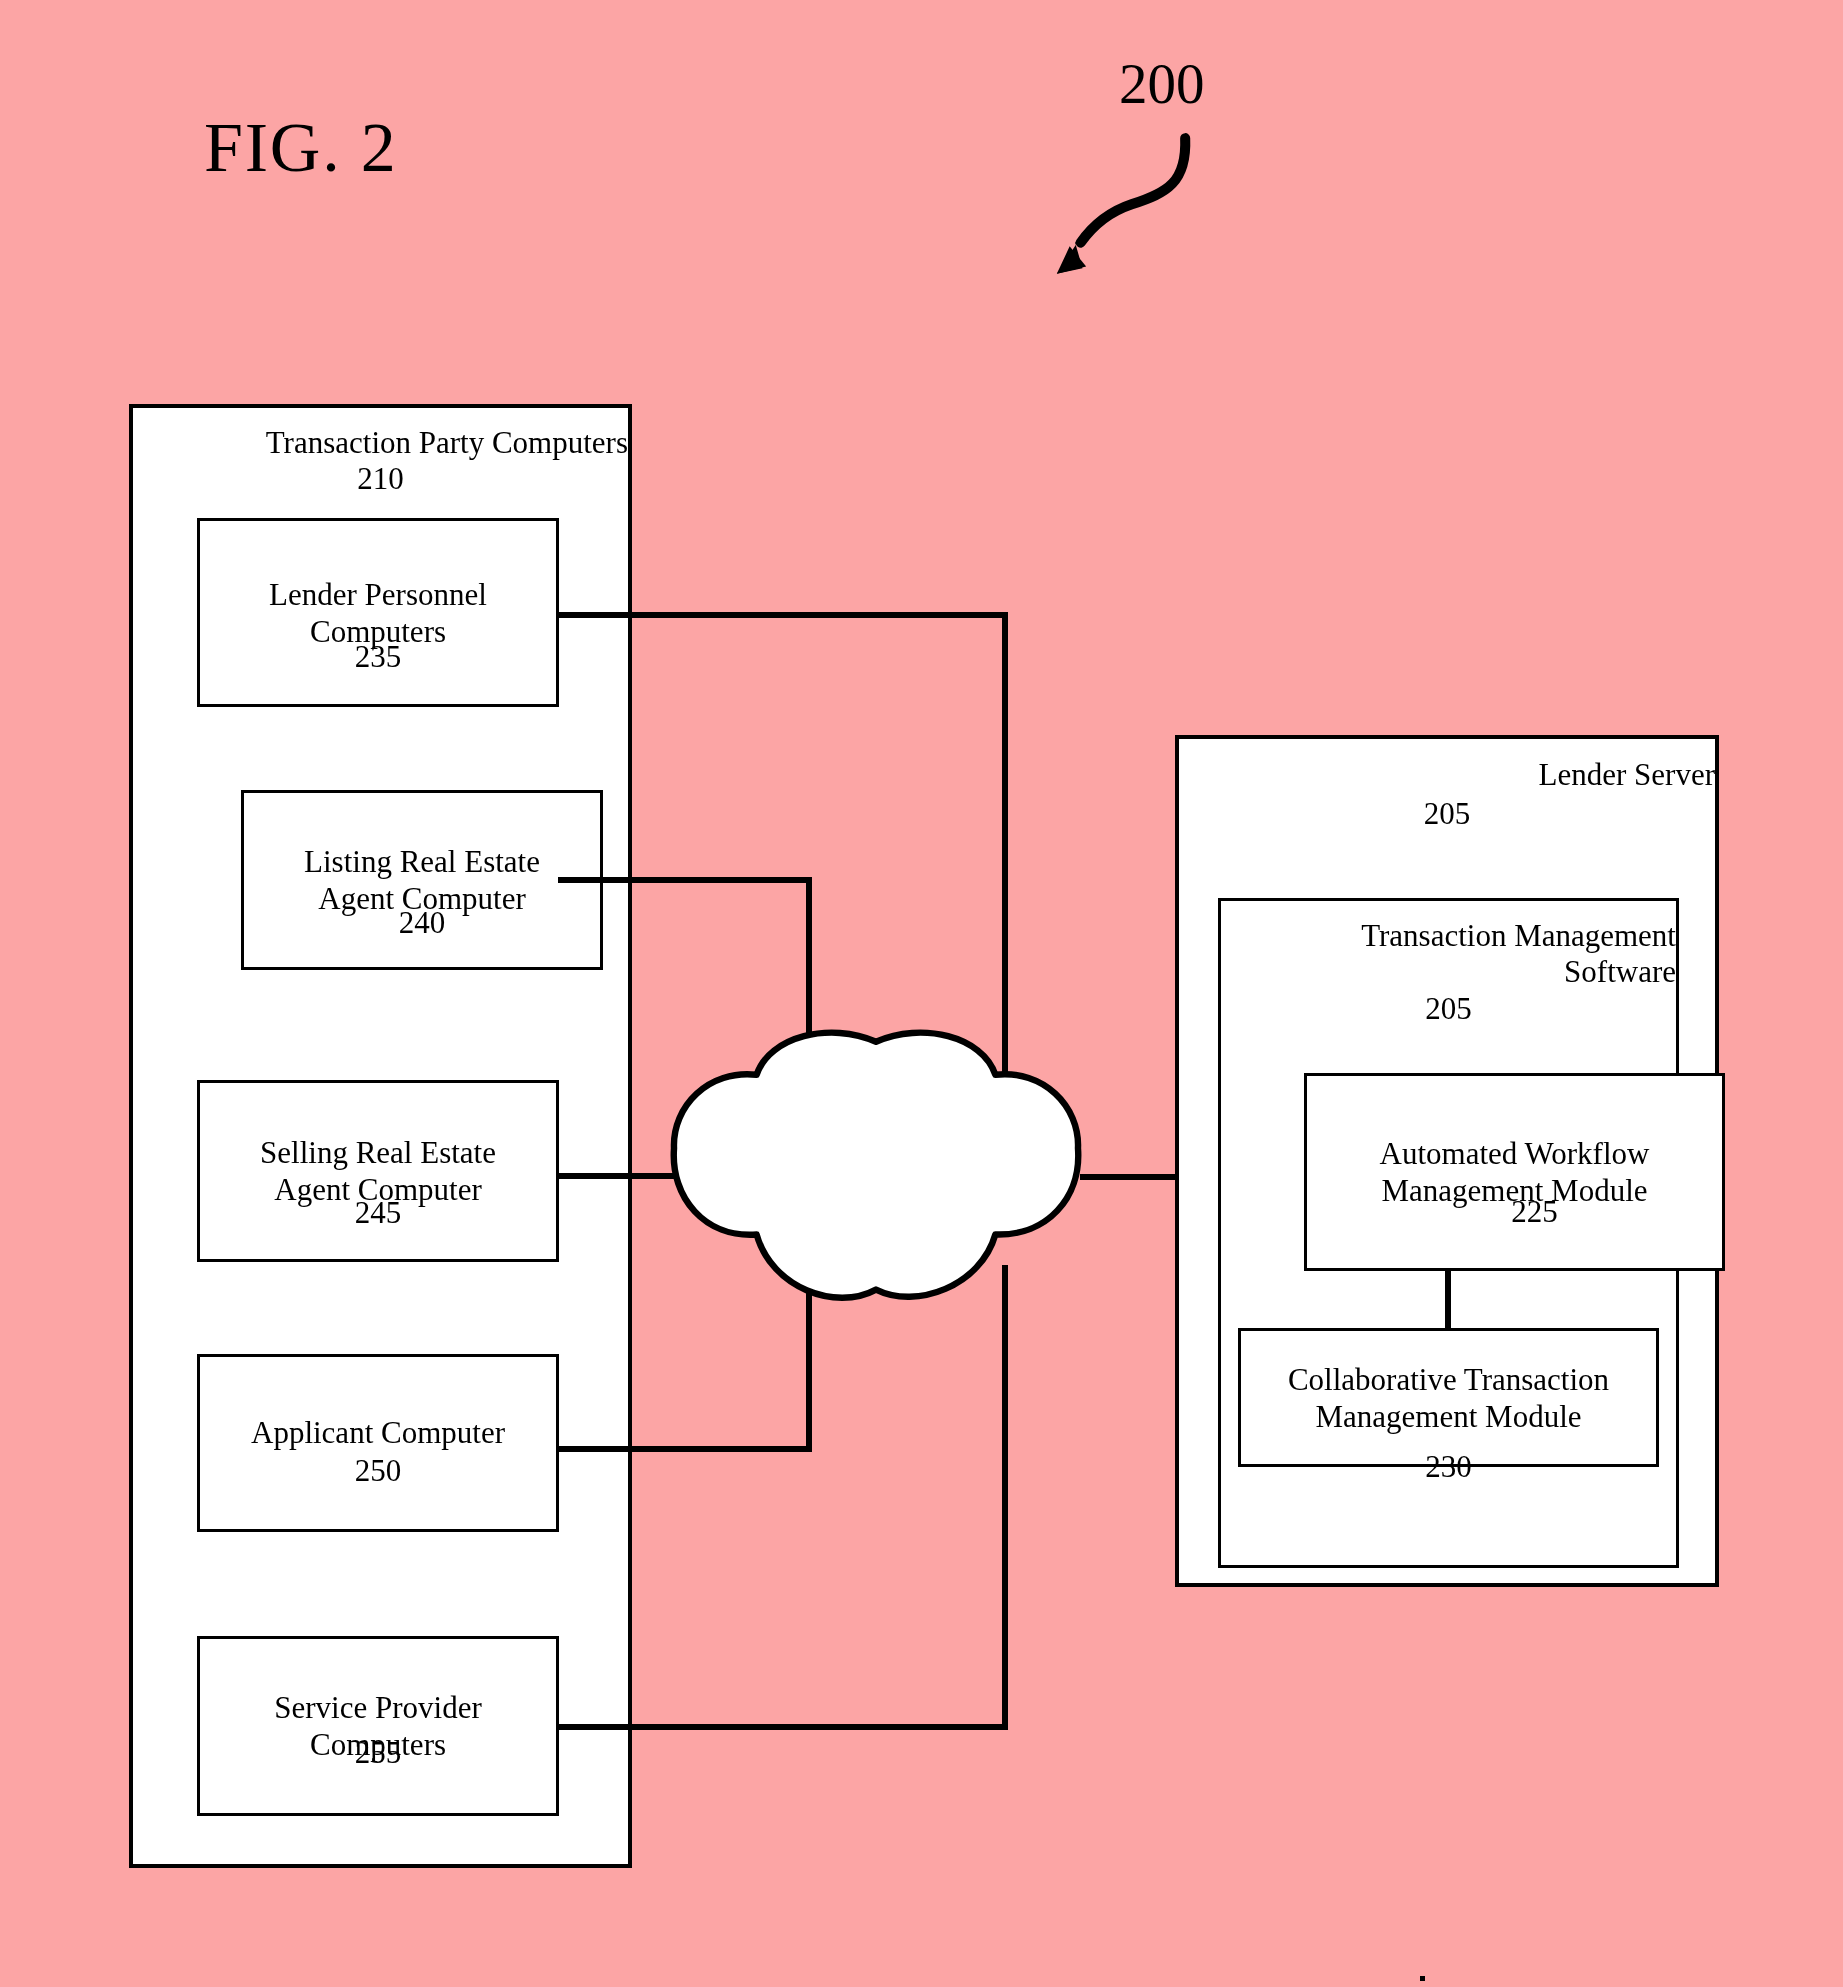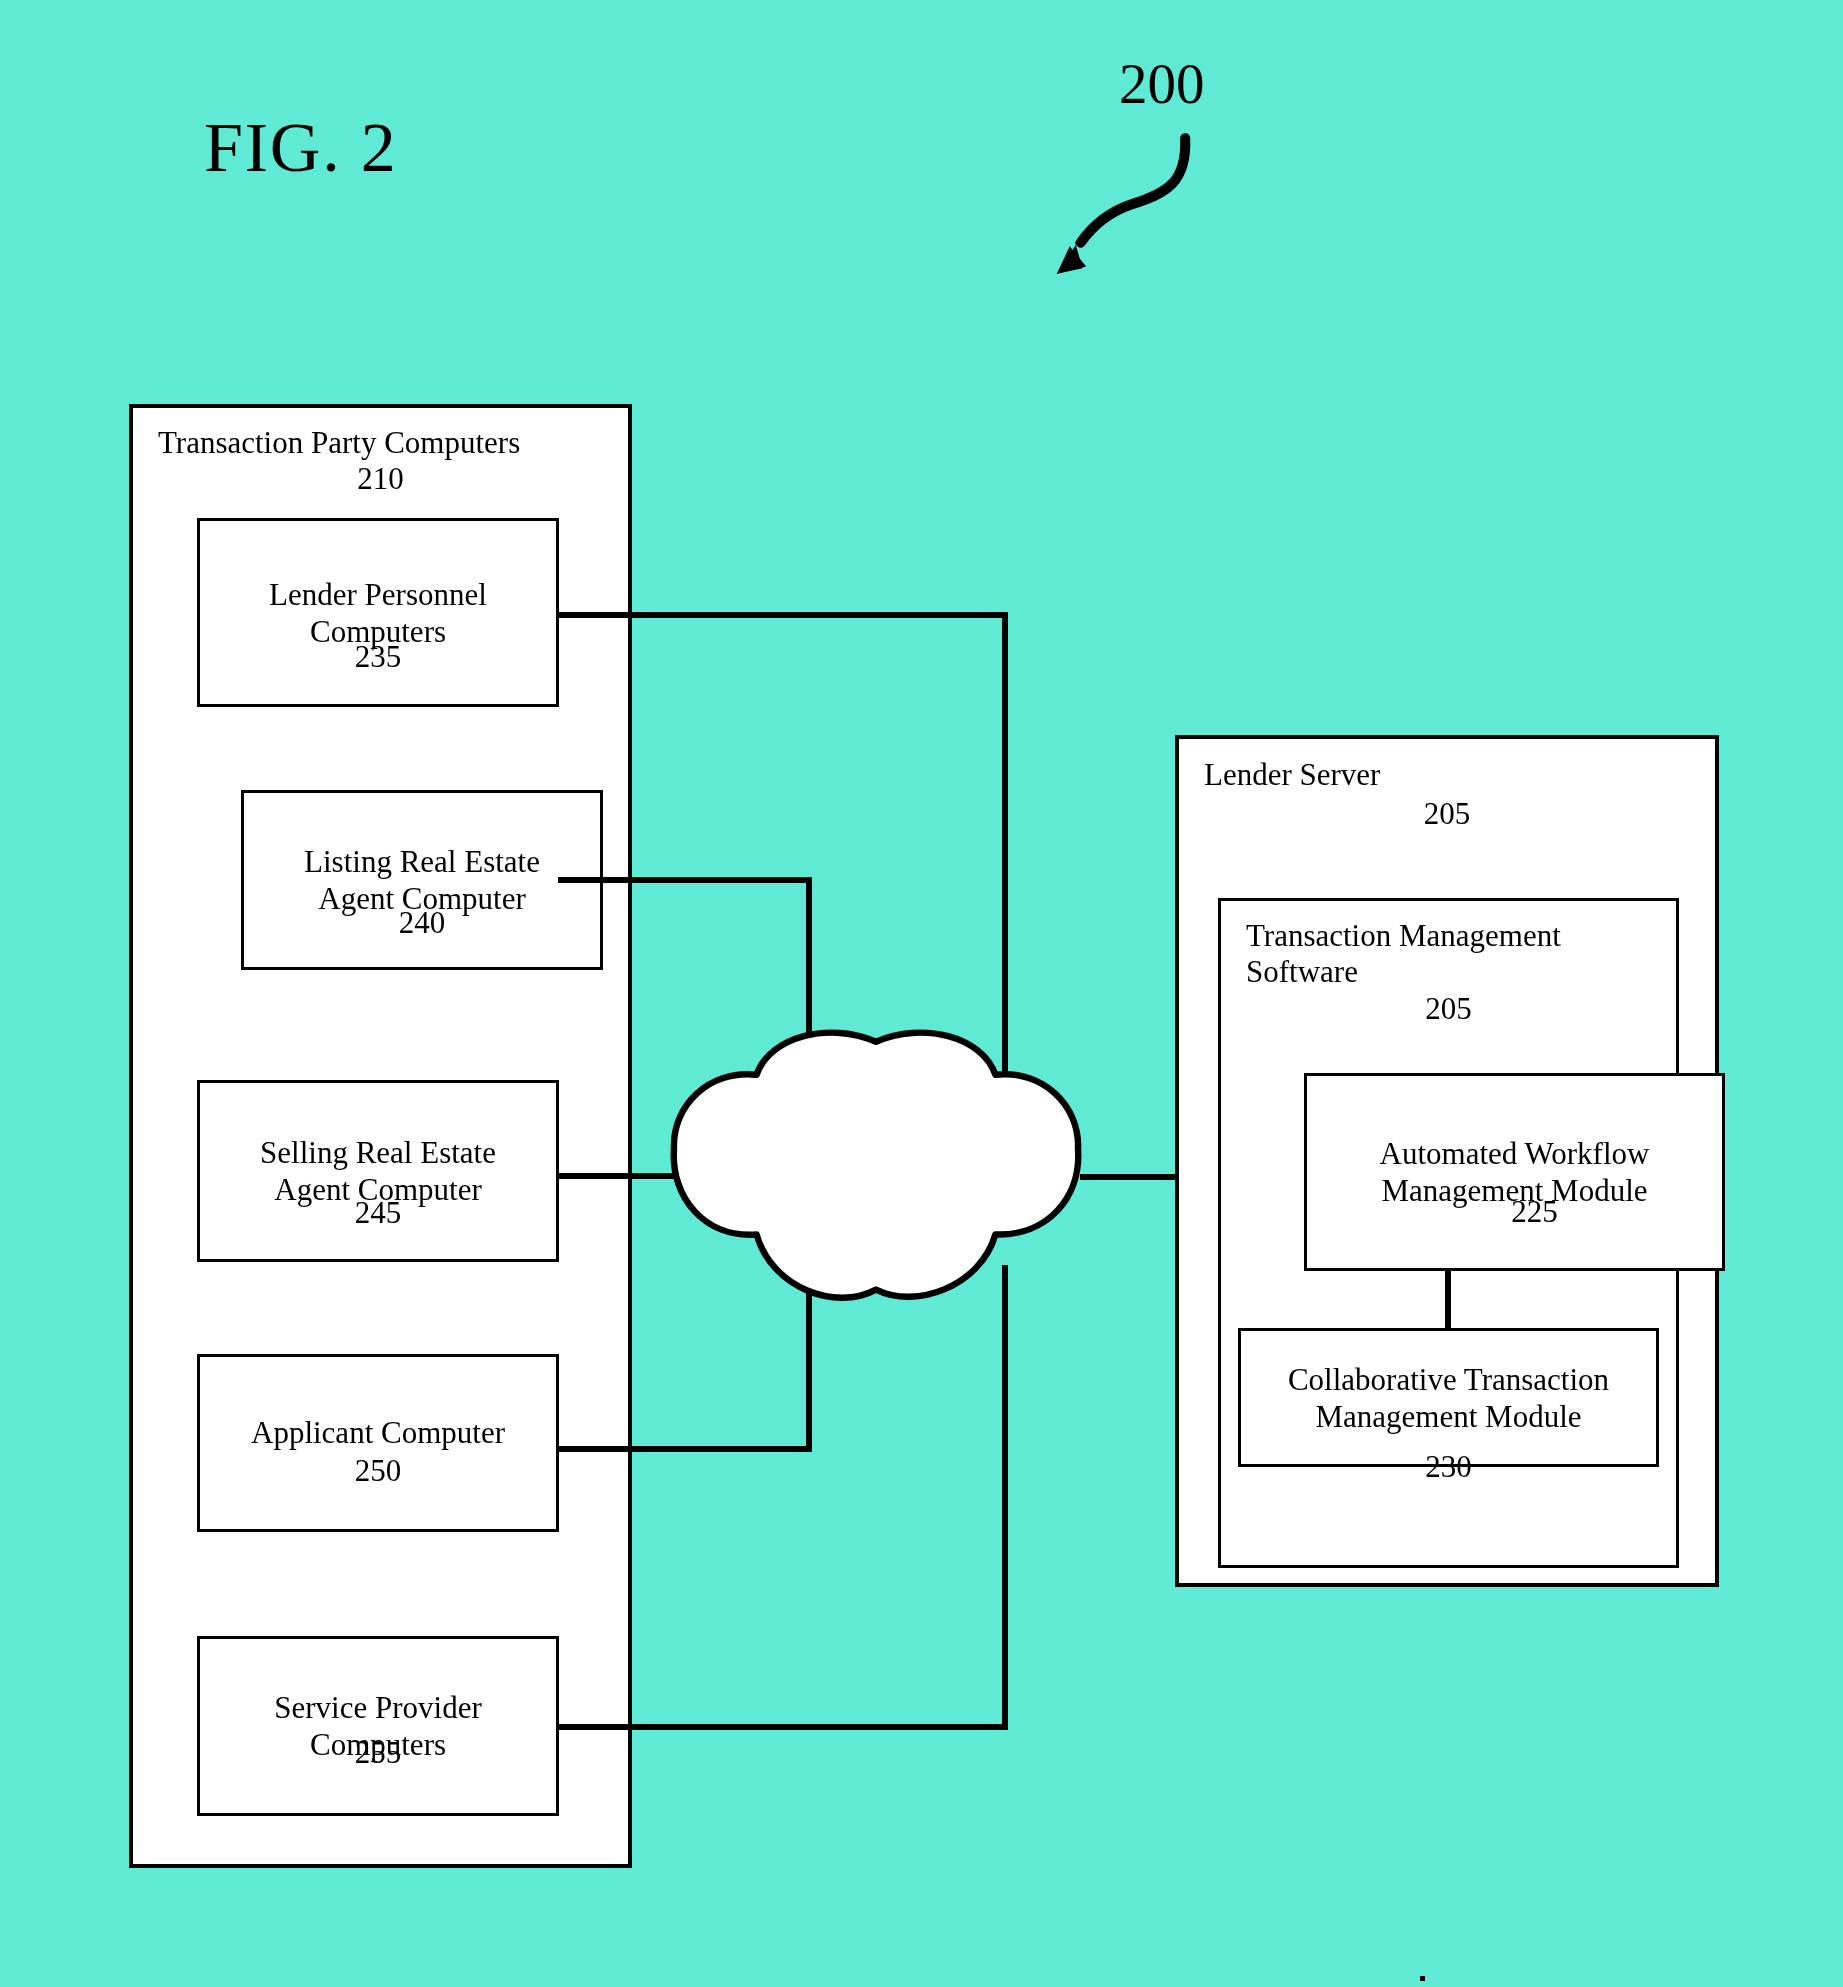--- a/index.html
+++ b/index.html
@@ -8,21 +8,21 @@
     background: #ffffff;
   }
   body {
     font-family: "Liberation Serif", "DejaVu Serif", serif;
     color: #000000;
   }
   #page {
     position: relative;
     width: 1844px;
     height: 1987px;
-    background: #5eead4;
+    background: #fca5a5;
     overflow: hidden;
   }
   
   #fig-title {
     position: absolute;
     left: 204px;
     top: 108px;
     font-size: 70px;
     letter-spacing: 1.8px;
     font-family: "Liberation Serif", "DejaVu Serif", serif;
@@ -48,23 +48,23 @@
     position: absolute;
     box-sizing: border-box;
     border: 3.7px solid #000000;
     background: #ffffff;
   }
   .box-outer {
     border-width: 4.6px;
   }
   .boxlabel {
     position: absolute;
-    left: 1px;
+    left: 12px;
     right: 0;
-    text-align: left;
+    text-align: right;
     line-height: 1.17;
     font-size: 31px;
     font-family: "Liberation Serif", "DejaVu Serif", serif;
     white-space: pre-line;
     padding-left: 24px;
   }
   .boxnum {
     position: absolute;
     left: 0;
     right: 0;

